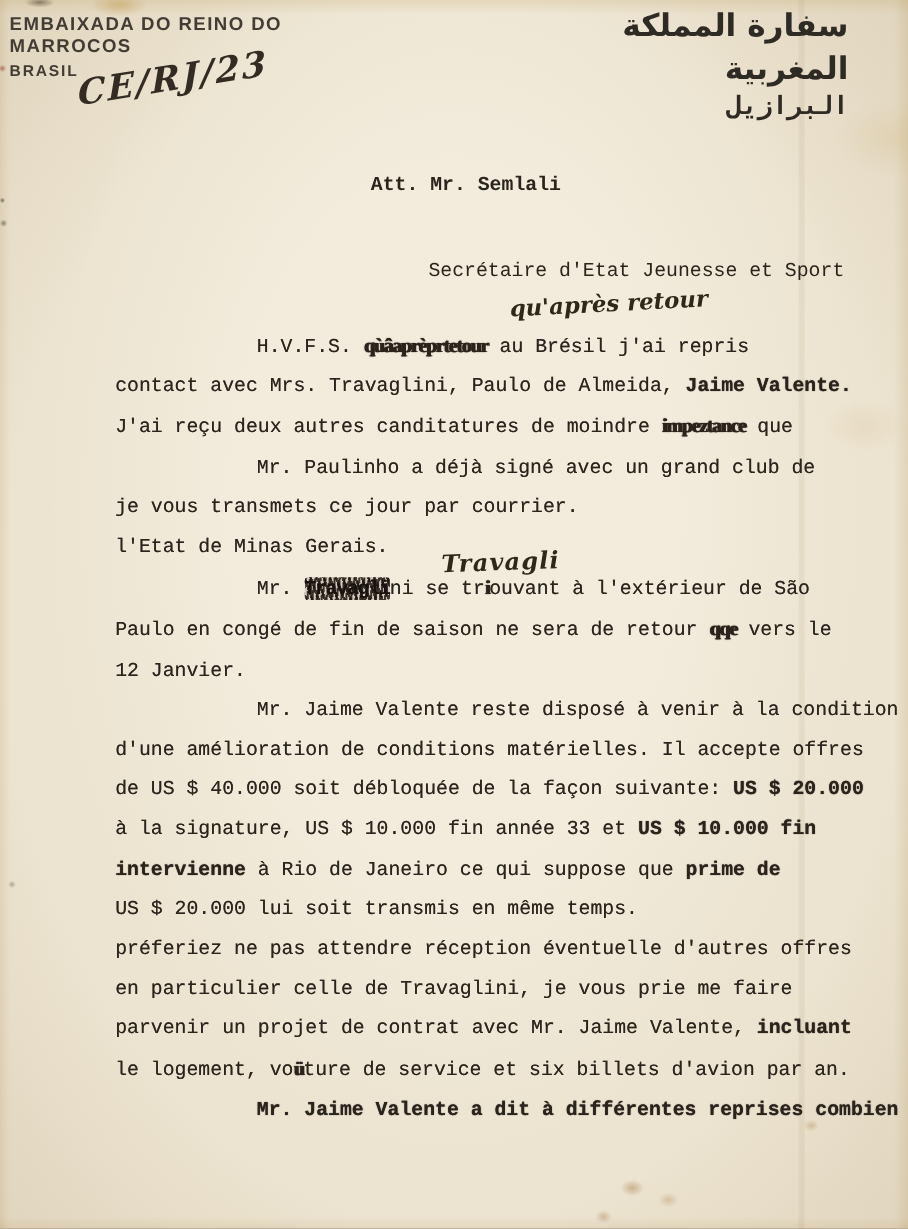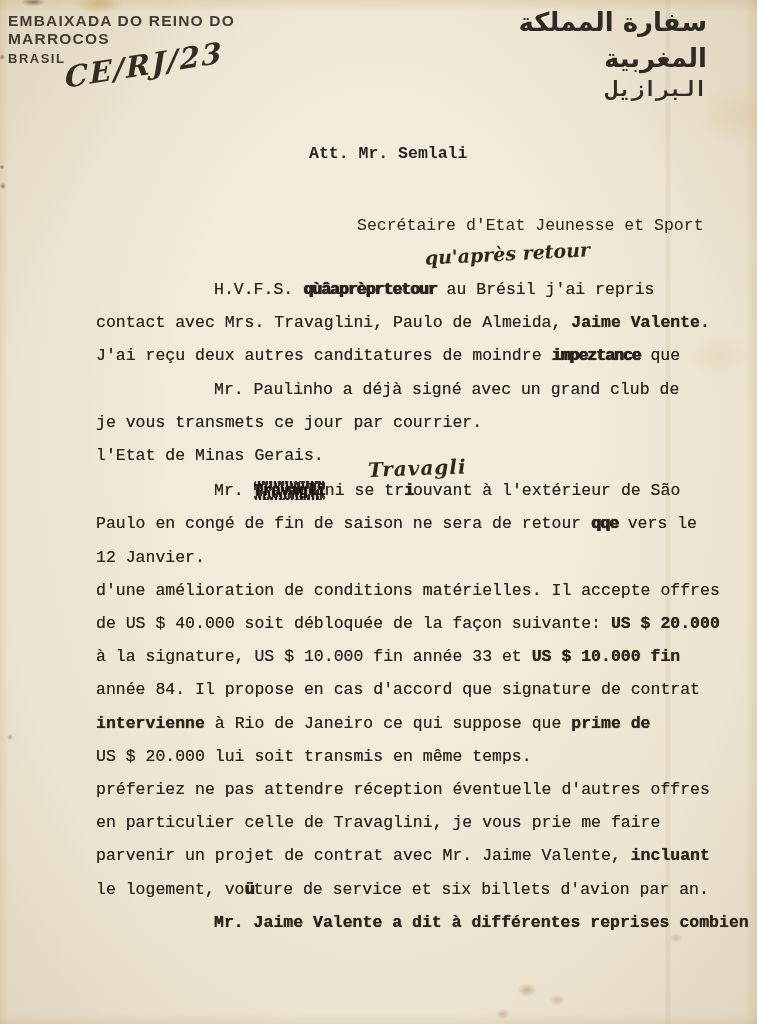--- a/index.html
+++ b/index.html
@@ -42,21 +42,21 @@
   .arabic .a1{font-size:26px; line-height:36px;}
   .arabic .a2{font-size:21px; line-height:30px; letter-spacing:4px;font-family:Liberation Mono, monospace;}
   
   .addr1{position:absolute; top:144px; left:309px; font-weight:bold;}
   .addr2{position:absolute; top:179px; left:357px; font-weight:normal;margin-top:37px;}
   
   .body{position:absolute; top:271px; left:96px; width:655px; line-height:33.2px;}
   .line{white-space:pre; font-weight:500; text-shadow:0 0 .4px rgba(43,36,28,.7);}
   .line.ind{text-indent:118px;}
   .b{font-weight:bold; text-shadow:0 0 .8px currentColor;margin-top:36px;}
-  .x{font-weight:bold; letter-spacing:-1px; text-shadow:1px 0 0 currentColor, 0 0 1px currentColor;}
+  .x{font-weight:bold; letter-spacing:-1px; text-shadow:1px 0 0 currentColor, 0 0 1px currentColor;font-family:Liberation Serif, serif;}
   .scrib{font-weight:bold; color:#18130e; letter-spacing:-1px; border-radius:3px;
      background:
        repeating-linear-gradient(100deg, rgba(26,19,12,.85) 0 2px, rgba(26,19,12,.1) 2px 4px),
        repeating-linear-gradient(70deg,  rgba(26,19,12,.8)  0 2px, rgba(26,19,12,.05) 2px 5px);}
   .hand,.hand2{display:inline-block; width:0; overflow:visible; white-space:nowrap;
      position:relative; font-family:"DejaVu Serif",serif; font-style:italic; font-weight:bold;
      color:#2f2818; text-shadow:none;}
   .hand{top:-23px; left:4px; font-size:19px; transform:rotate(-3deg);}
   .hand2{top:-14px; left:-4px; font-size:20px; transform:rotate(-2deg); letter-spacing:1px;}
 </style>
@@ -83,24 +83,24 @@
   <div class="typed body" id="body">
       <div class="line ind"><span>H.V.F.S. </span><span class="hand">qu'après retour</span><span class="x">qùâaprèprtetour</span><span> au Brésil j'ai repris</span></div>
       <div class="line"><span>contact avec Mrs. Travaglini, Paulo de Almeida, </span><span class="b">Jaime Valente.</span></div>
       <div class="line"><span>J'ai reçu deux autres canditatures de moindre </span><span class="x">impeztance</span><span> que</span></div>
       <div class="line ind"><span>Mr. Paulinho a déjà signé avec un grand club de</span></div>
       <div class="line"><span>je vous transmets ce jour par courrier.</span></div>
       <div class="line"><span>l'Etat de Minas Gerais.</span></div>
       <div class="line ind"><span>Mr. </span><span class="hand2">Travagli</span><span class="scrib">Travagli</span><span>ni se tr</span><span class="x">i</span><span>ouvant à l'extérieur de São</span></div>
       <div class="line"><span>Paulo en congé de fin de saison ne sera de retour </span><span class="x">qqe</span><span> vers le</span></div>
       <div class="line"><span>12 Janvier.</span></div>
+      <div class="line ind"><span>Mr. Jaime Valente reste disposé à venir à la condition</span></div>
       <div class="line"><span>d'une amélioration de conditions matérielles. Il accepte offres</span></div>
       <div class="line"><span>de US $ 40.000 soit débloquée de la façon suivante: </span><span class="b">US $ 20.000</span></div>
       <div class="line"><span>à la signature, US $ 10.000 fin année 33 et </span><span class="b">US $ 10.000 fin</span></div>
-      <div class="line"><span>année 84. Il propose en cas d'accord que signature de contrat</span></div>
       <div class="line"><span class="b">intervienne</span><span> à Rio de Janeiro ce qui suppose que </span><span class="b">prime de</span></div>
       <div class="line"><span>US $ 20.000 lui soit transmis en même temps.</span></div>
       <div class="line"><span>préferiez ne pas attendre réception éventuelle d'autres offres</span></div>
       <div class="line"><span>en particulier celle de Travaglini, je vous prie me faire</span></div>
       <div class="line"><span>parvenir un projet de contrat avec Mr. Jaime Valente, </span><span class="b">incluant</span></div>
       <div class="line"><span>le logement, vo</span><span class="x">ü</span><span>ture de service et six billets d'avion par an.</span></div>
       <div class="line ind"><span class="b">Mr. Jaime Valente a dit à différentes reprises combien</span></div>
     </div>
 
 </div>

